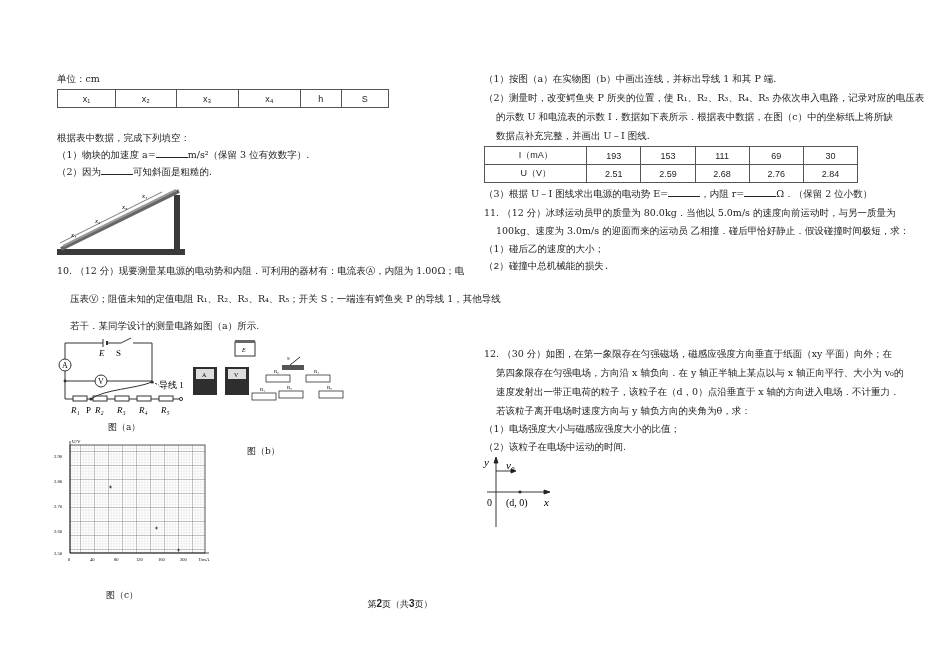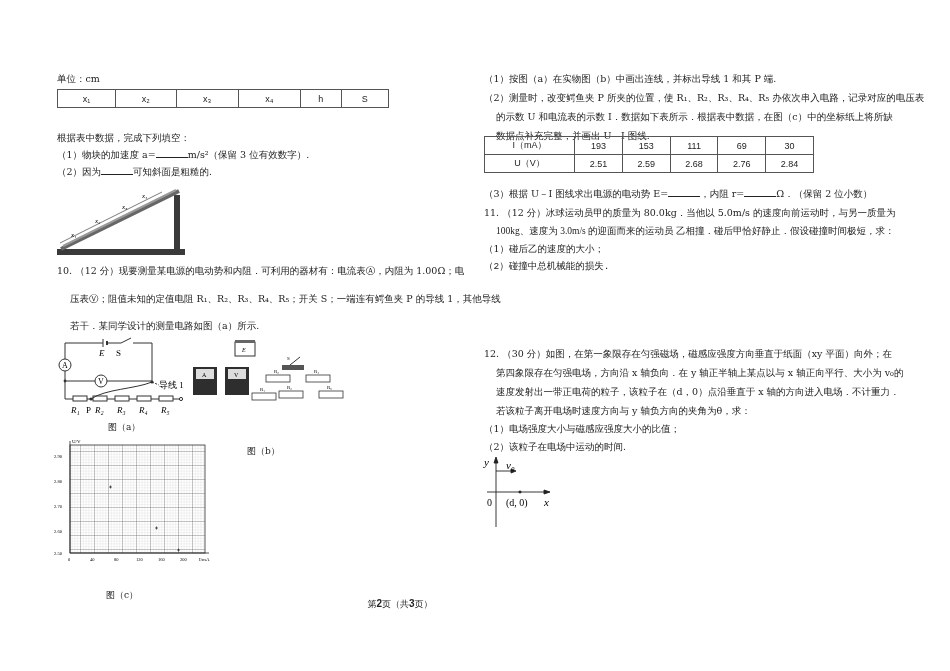--- a/index.html
+++ b/index.html
@@ -163,21 +163,21 @@
   </svg>
   <div class="fig-label" style="left:106px;top:568px;margin-top:21px;">图（c）</div>
 </div>
 
 <div>
   <div class="line" style="left:484px;top:72px;">（1）按图（a）在实物图（b）中画出连线，并标出导线 1 和其 P 端.</div>
   <div class="line" style="left:484px;top:91px;">（2）测量时，改变鳄鱼夹 P 所夹的位置，使 R₁、R₂、R₃、R₄、R₅ 办依次串入电路，记录对应的电压表</div>
   <div class="line" style="left:496px;top:110px;">的示数 U 和电流表的示数 I．数据如下表所示．根据表中数据，在图（c）中的坐标纸上将所缺</div>
   <div class="line" style="left:496px;top:129px;">数据点补充完整，并画出 U－I 图线.</div>
 
-  <table class="dt" style="left:484px;top:136px;width:330px;">
+  <table class="dt" style="left:484px;top:146px;width:374px;">
     <tbody>
         <tr>
       <td>I（mA）</td>
       <td>193</td>
       <td>153</td>
       <td>111</td>
       <td>69</td>
       <td>30</td>
     </tr>
     <tr>
@@ -189,21 +189,21 @@
       <td>2.84</td>
     </tr>
   </tbody>
     </table>
 
   <div class="line" style="left:484px;top:186px;">
     <span>（3）根据 U－I 图线求出电源的电动势 E=</span><span class="blank"></span><span>，内阻 r=</span><span class="blank"></span><span>Ω．（保留 2 位小数）</span>
   </div>
 
   <div class="line" style="left:484px;top:206px;">11. （12 分）冰球运动员甲的质量为 80.0kg．当他以 5.0m/s 的速度向前运动时，与另一质量为</div>
-  <div class="line" style="left:496px;top:224px;font-family:Liberation Serif, serif;">100kg、速度为 3.0m/s 的迎面而来的运动员 乙相撞．碰后甲恰好静止．假设碰撞时间极短，求：</div>
+  <div class="line" style="left:496px;top:224px;">100kg、速度为 3.0m/s 的迎面而来的运动员 乙相撞．碰后甲恰好静止．假设碰撞时间极短，求：</div>
   <div class="line" style="left:484px;top:242px;">（1）碰后乙的速度的大小；</div>
   <div class="line" style="left:484px;top:260px;font-family:Liberation Mono, monospace;">（2）碰撞中总机械能的损失.</div>
 
   <div class="line" style="left:484px;top:347px;">12. （30 分）如图，在第一象限存在匀强磁场，磁感应强度方向垂直于纸面（xy 平面）向外；在</div>
   <div class="line" style="left:496px;top:366px;">第四象限存在匀强电场，方向沿 x 轴负向．在 y 轴正半轴上某点以与 x 轴正向平行、大小为 v₀的</div>
   <div class="line" style="left:496px;top:385px;text-align:center;">速度发射出一带正电荷的粒子，该粒子在（d，0）点沿垂直于 x 轴的方向进入电场．不计重力．</div>
   <div class="line" style="left:496px;top:404px;">若该粒子离开电场时速度方向与 y 轴负方向的夹角为θ，求：</div>
   <div class="line" style="left:484px;top:422px;">（1）电场强度大小与磁感应强度大小的比值；</div>
   <div class="line" style="left:484px;top:440px;">（2）该粒子在电场中运动的时间.</div>
 

